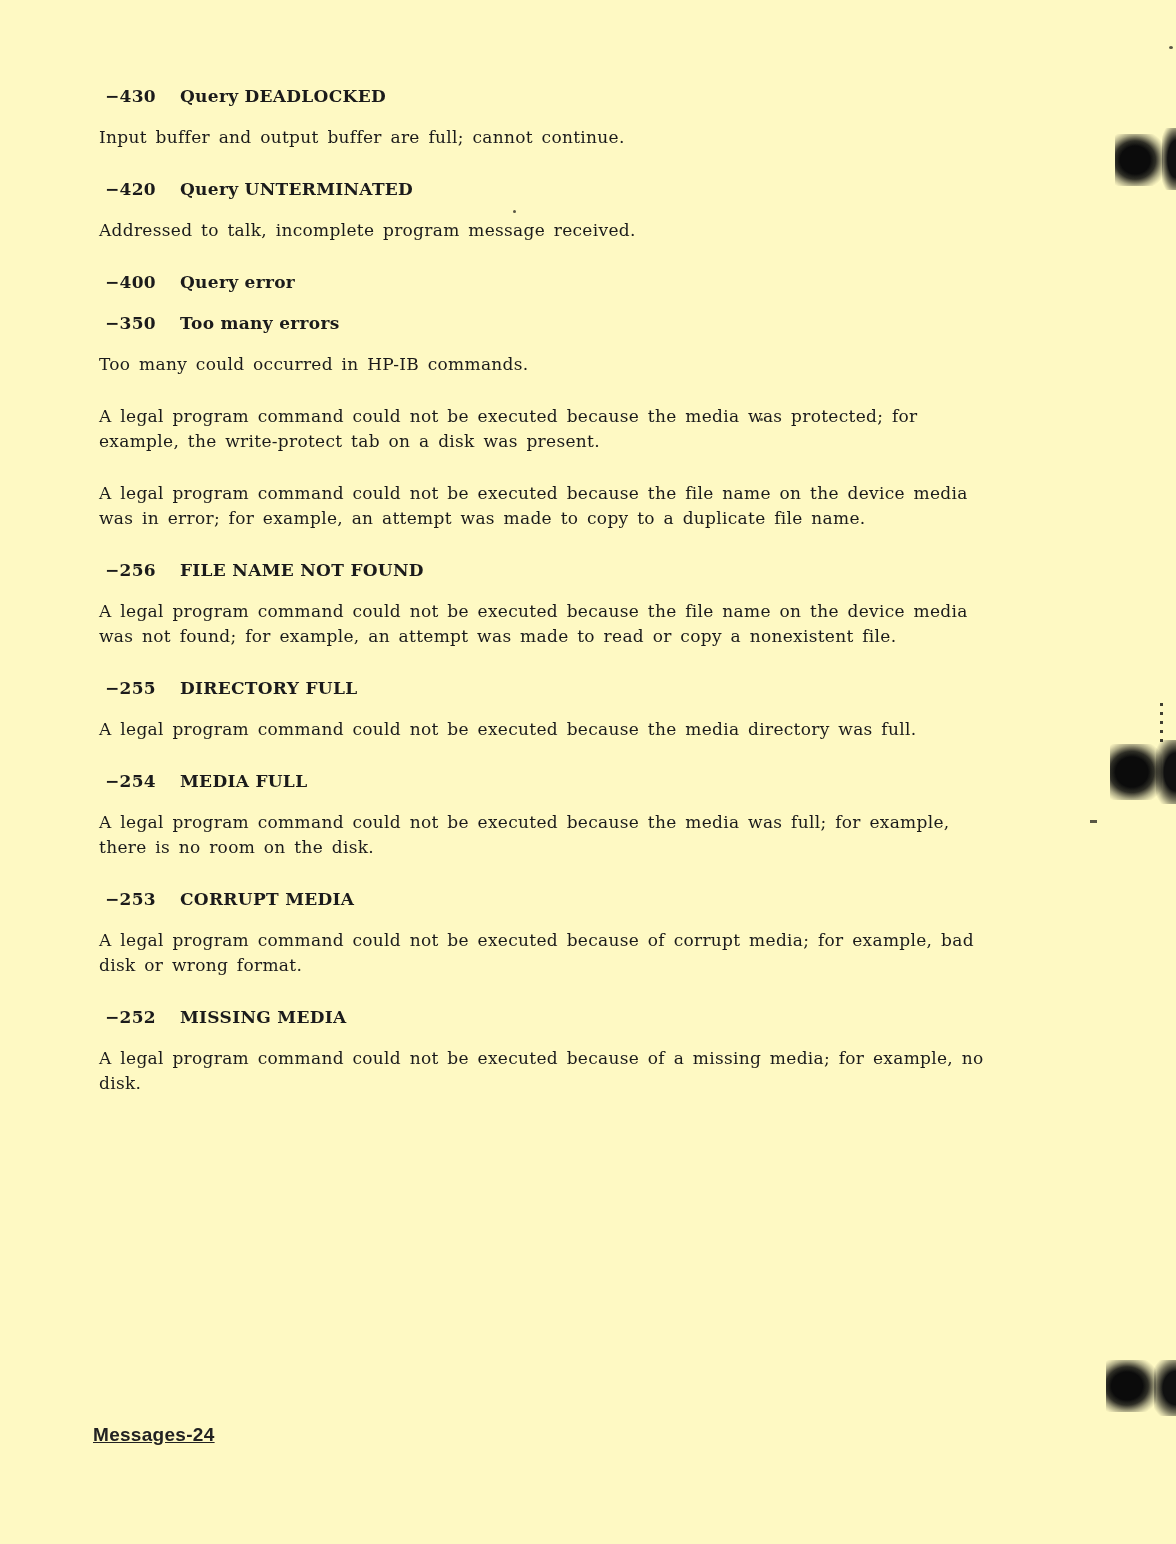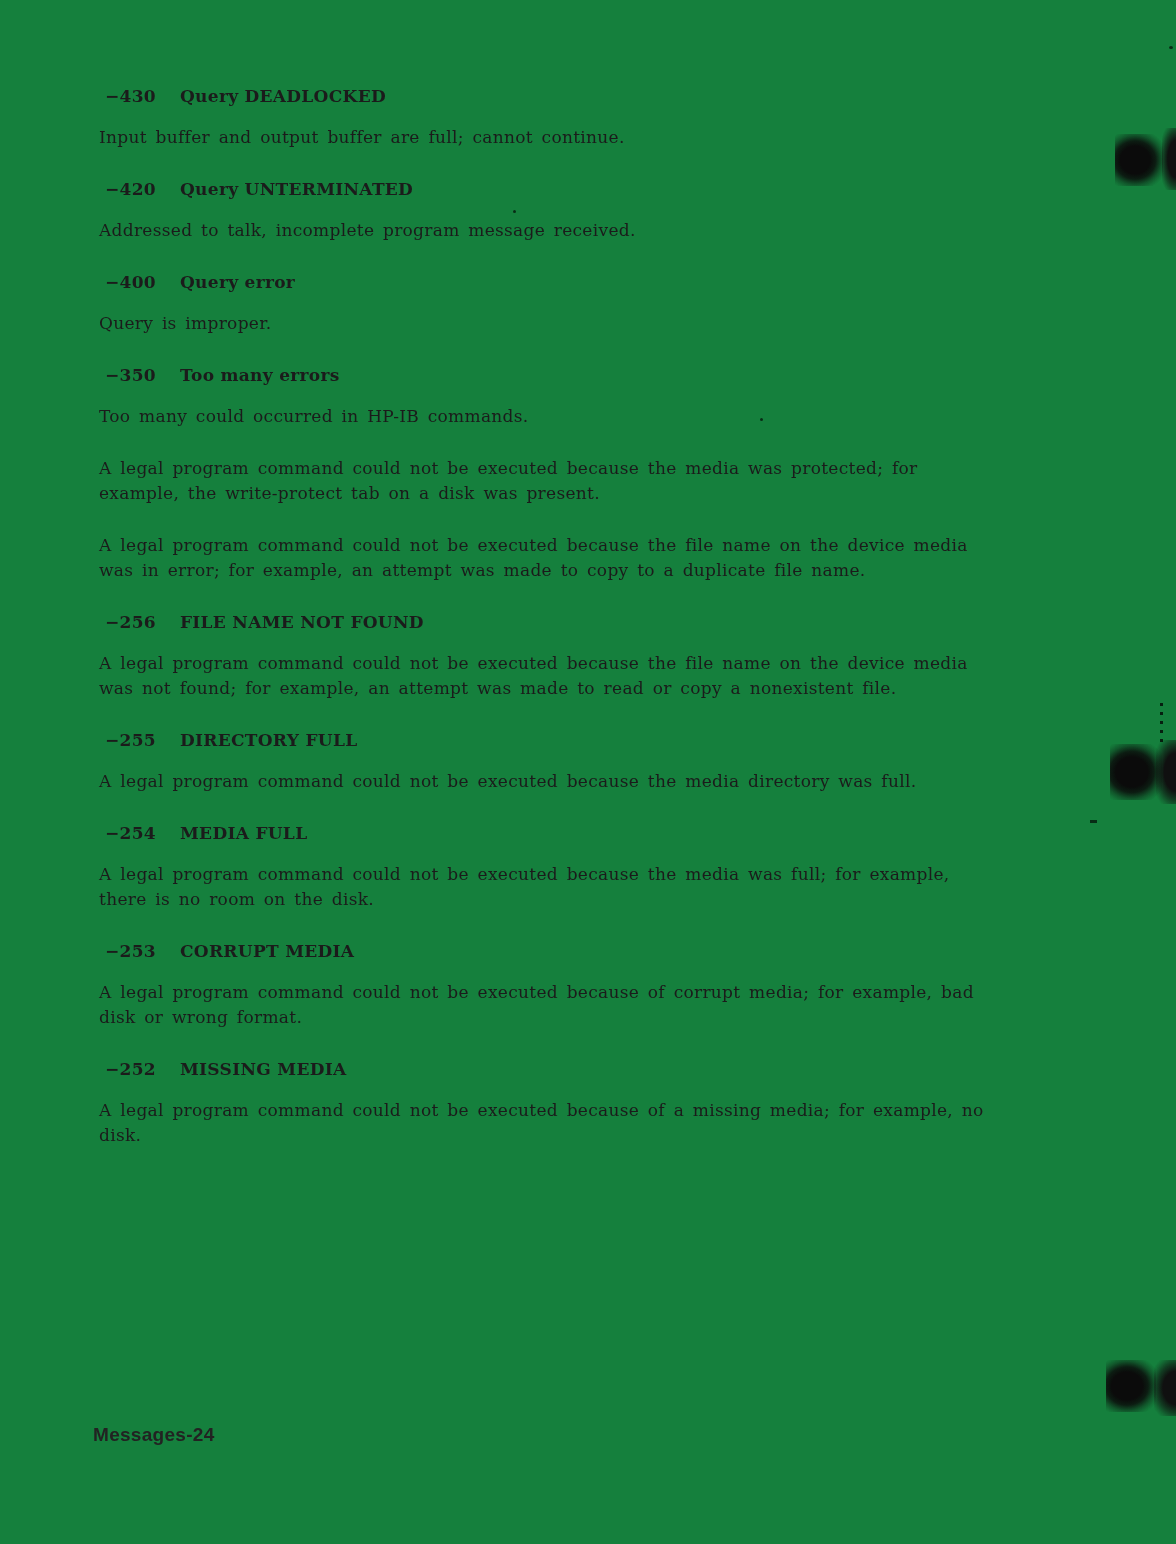--- a/index.html
+++ b/index.html
@@ -7,21 +7,21 @@
     padding: 0;
     background: #ffffff;
     width: 1176px;
     height: 1544px;
     overflow: hidden;
   }
   .page {
     position: relative;
     width: 1176px;
     height: 1544px;
-    background: #15803d;
+    background: #fef9c3;
     color: #1b1b1b;
     font-family: "DejaVu Serif", serif;
   }
   .content {
     position: absolute;
     left: 99px;
     top: 84px;
     width: 892px;
   }
   .msg-head {
@@ -50,20 +50,21 @@
   }
   .footer {
     position: absolute;
     left: 93px;
     top: 1424px;
     font-family: "Liberation Sans", sans-serif;
     font-size: 19px;
     font-weight: 700;
     letter-spacing: 0.3px;
     color: #222222;
+    text-decoration: underline;
   }
   
   .blob {
     position: absolute;
     background: radial-gradient(ellipse at 42% 50%,
       #0b0b0b 0 38%,
       rgba(11,11,11,0.85) 52%,
       rgba(11,11,11,0.35) 68%,
       rgba(11,11,11,0.12) 78%,
       transparent 85%);
@@ -115,21 +116,20 @@
     </h2>
     <p class="msg-desc">Addressed to talk, incomplete program message received.</p>
   </section>
 
 
   <section class="msg">
     <h2 class="msg-head">
       <span class="code">−400</span>
       <span class="title">Query error</span>
     </h2>
-    <p class="msg-desc">Query is improper.</p>
   </section>
 
   <section class="msg">
     <h2 class="msg-head">
       <span class="code">−350</span>
       <span class="title">Too many errors</span>
     </h2>
     <p class="msg-desc">Too many could occurred in HP-IB commands.</p>
   </section>
 

